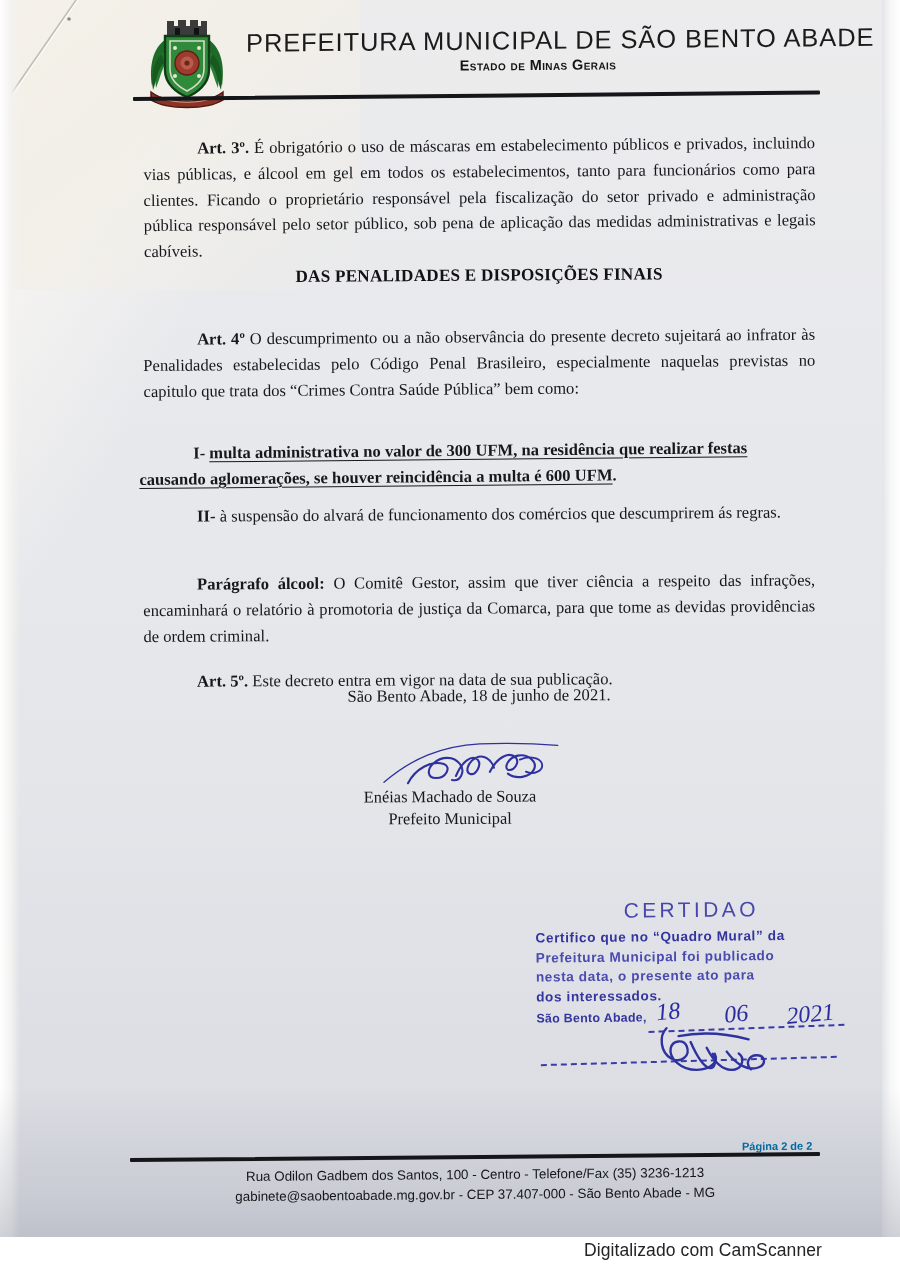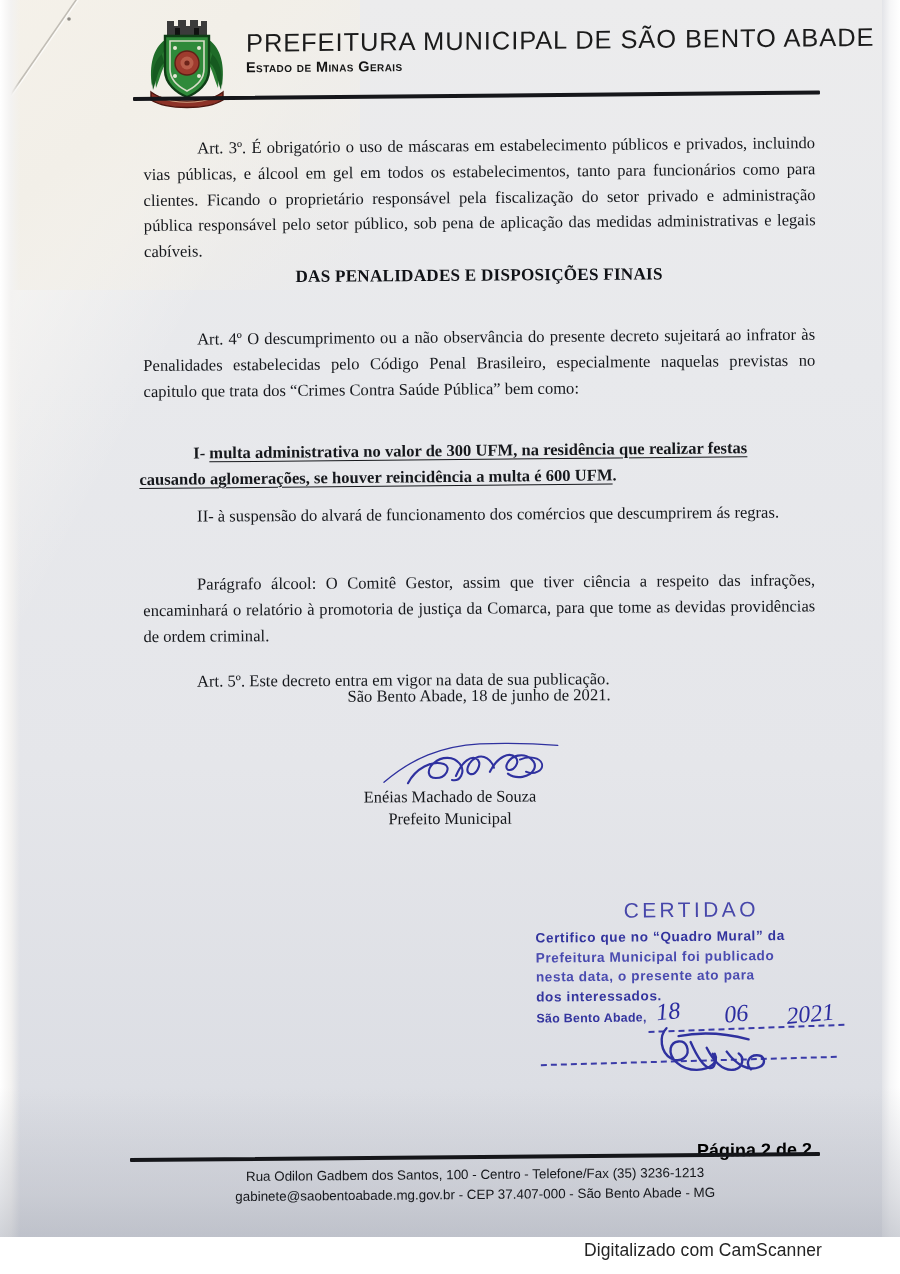--- a/index.html
+++ b/index.html
@@ -77,21 +77,21 @@
   }
   #crest {
     position: absolute;
     left: 5px; top: 4px;
     width: 84px; height: 92px;
   }
   #header-text {
     position: absolute;
     left: 106px; top: 12px;
     width: 584px;
-    text-align: left;
+    text-align: center;
   }
   #org-title {
     font-family: "Liberation Sans", sans-serif;
     font-size: 25.5px;
     font-weight: 400;
     letter-spacing: 0.9px;
     color: #1b1b1b;
     white-space: nowrap;
     transform: skewX(-0.6deg) rotate(-0.55deg);
   }
@@ -118,21 +118,21 @@
   
   .para {
     position: absolute;
     color: #16181c;
     font-family: "Liberation Serif", serif;
     font-size: 16.6px;
     line-height: 25.8px;
     text-align: justify;
     text-justify: inter-word;
   }
-  .para b { font-weight: 400; }
+  .para b { font-weight: 700; }
   .indent { text-indent: 54px; }
 
   #p-art3 { left: 143px; top: 119px; width: 672px; transform: rotate(-0.5deg); transform-origin: left top; }
   #h-penalidades {
     position: absolute;
     left: 143px; top: 268px; width: 672px;
     text-align: center;
     font-family: "Liberation Serif", serif;
     font-weight: 700;
     font-size: 17.2px;
@@ -267,23 +267,23 @@
     width: 690px; height: 3.5px;
     background: #15161a;
     transform: rotate(-0.5deg);
     transform-origin: left center;
     border-radius: 1px;
   }
   #page-number {
     position: absolute;
     right: 88px; top: 1140px;
     font-family: "Liberation Sans", sans-serif;
-    font-size: 18px;
-    font-weight: 700;
-    color: #000000;
+    font-size: 11px;
+    font-weight: 700;
+    color: #0369a1;
     transform: rotate(-0.5deg);
   }
   #footer-address {
     position: absolute;
     left: 130px; top: 1168px;
     width: 690px;
     text-align: center;
     font-family: "Liberation Sans", sans-serif;
     font-size: 13.4px;
     line-height: 19.5px;

